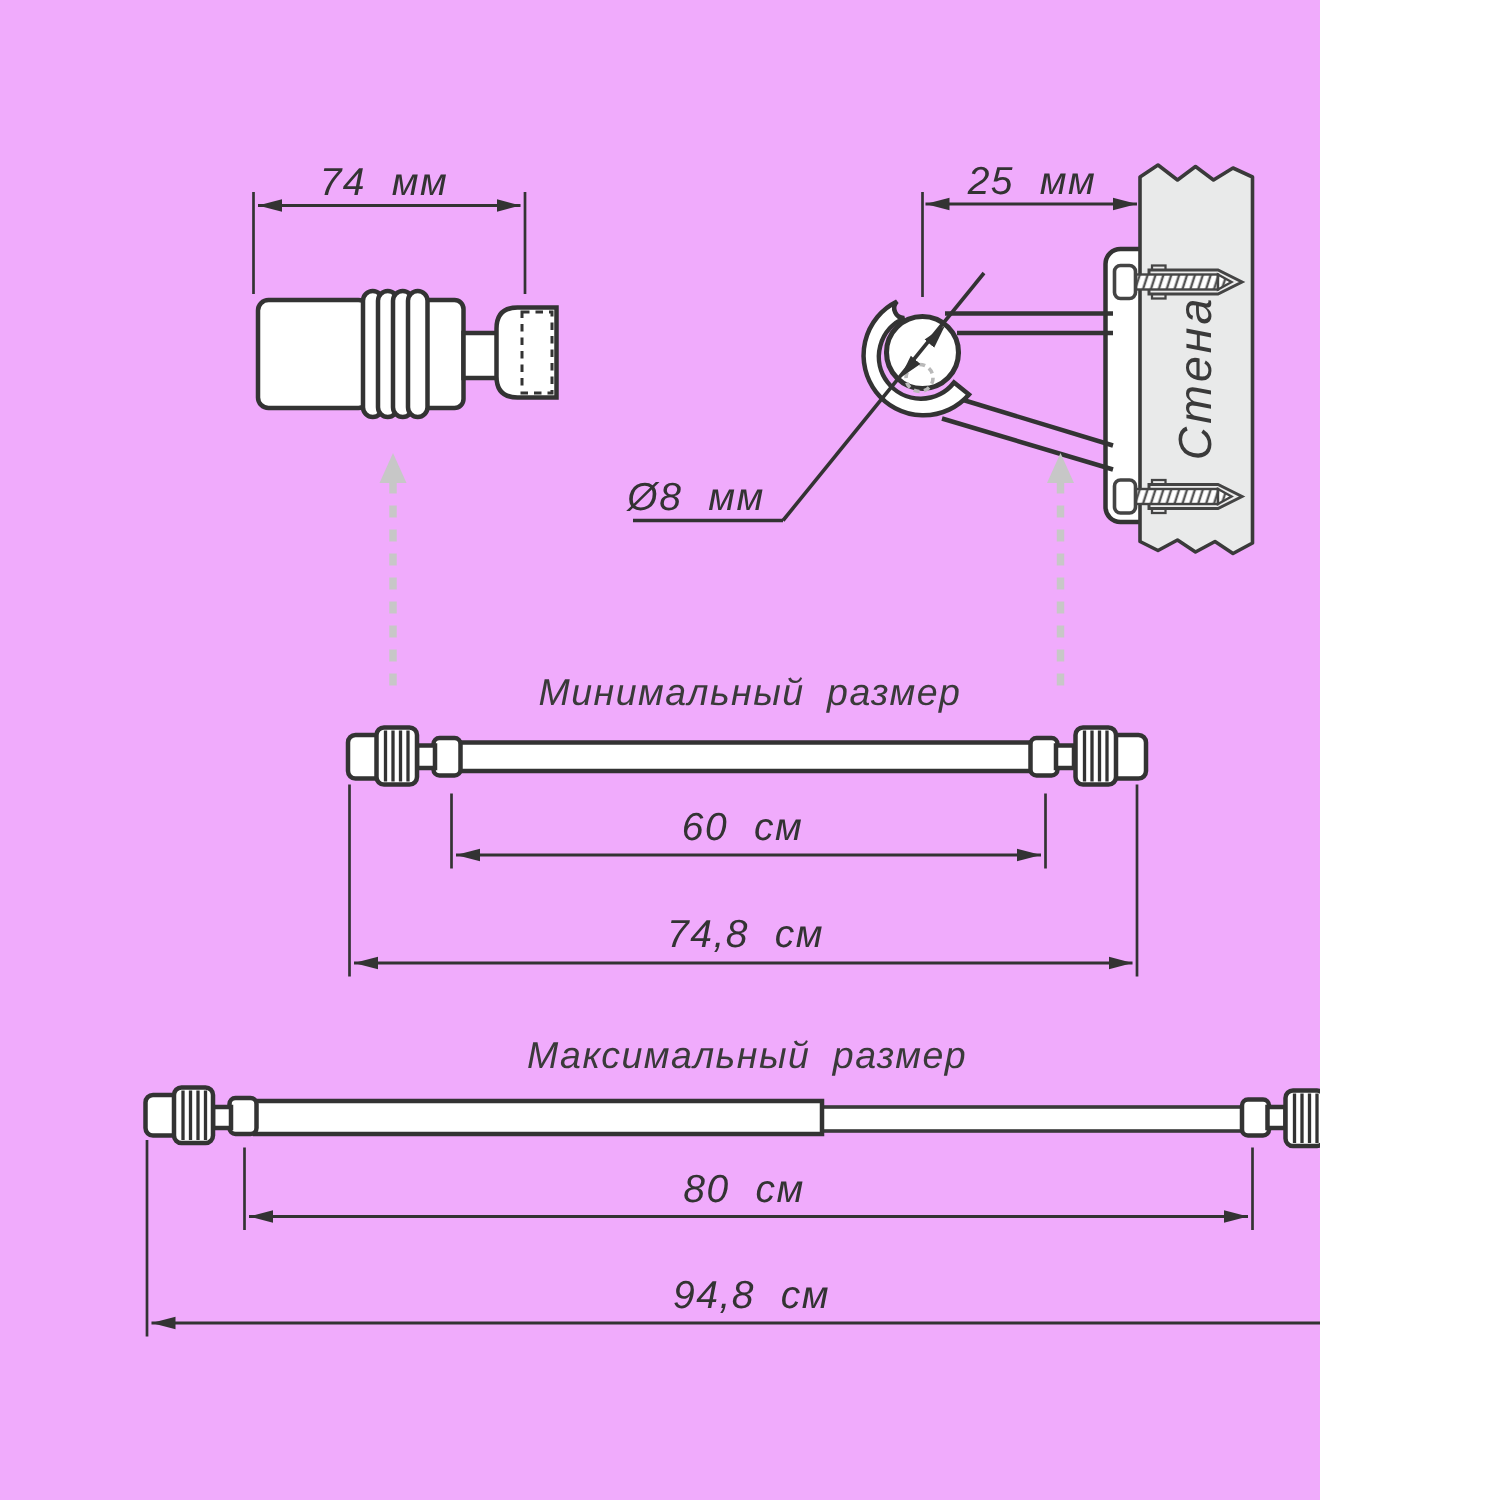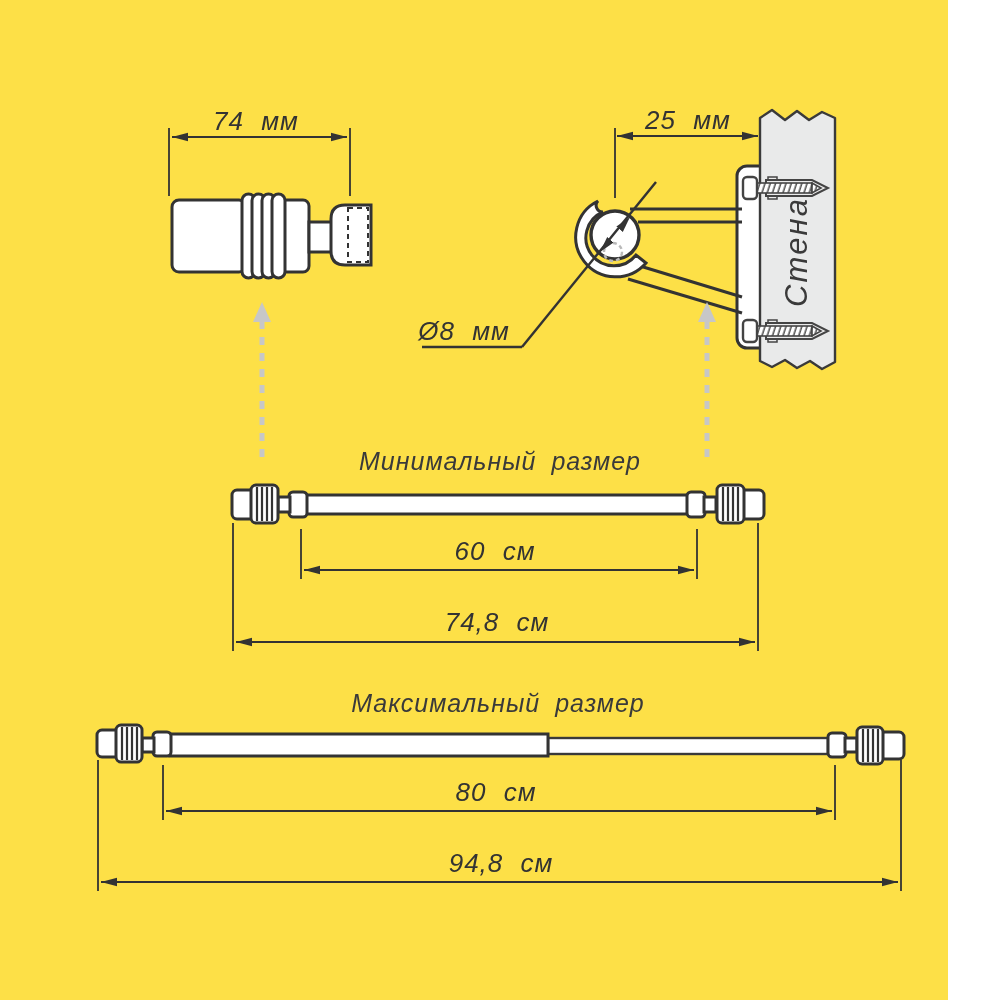--- a/index.html
+++ b/index.html
@@ -1,16 +1,16 @@
 <!DOCTYPE html>
 <html><head>
 <meta charset="utf-8">
 <style>
   html,body{margin:0;padding:0;background:#ffffff;}
-  .canvas{width:948px;height:1000px;background:#fde047;position:relative;overflow:hidden;}
+  .canvas{width:880px;height:1000px;background:#f0abfc;position:relative;overflow:hidden;}
   svg{display:block;}
   .dim-text{font:italic 26px "Liberation Sans",sans-serif;fill:#333;letter-spacing:1px;word-spacing:9px;}
   .title-text{font:italic 25px "Liberation Sans",sans-serif;fill:#3a3a3a;letter-spacing:1px;word-spacing:7px;}
   .wall-text{font:italic 31px "Liberation Sans",sans-serif;fill:#3a3a3a;letter-spacing:2px;}
   .part{fill:#fff;stroke:#333;stroke-width:3;}
   .part-thin{fill:#fff;stroke:#3a3a3a;stroke-width:2.4;}
   .dim-line{stroke:#333;stroke-width:2;fill:none;}
   .ext-line{stroke:#333;stroke-width:1.8;fill:none;}
 </style>
 </head>

